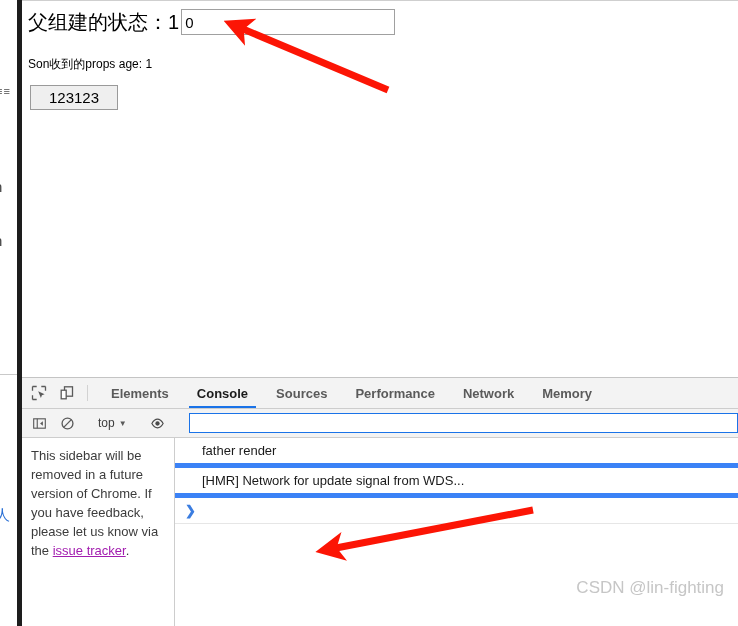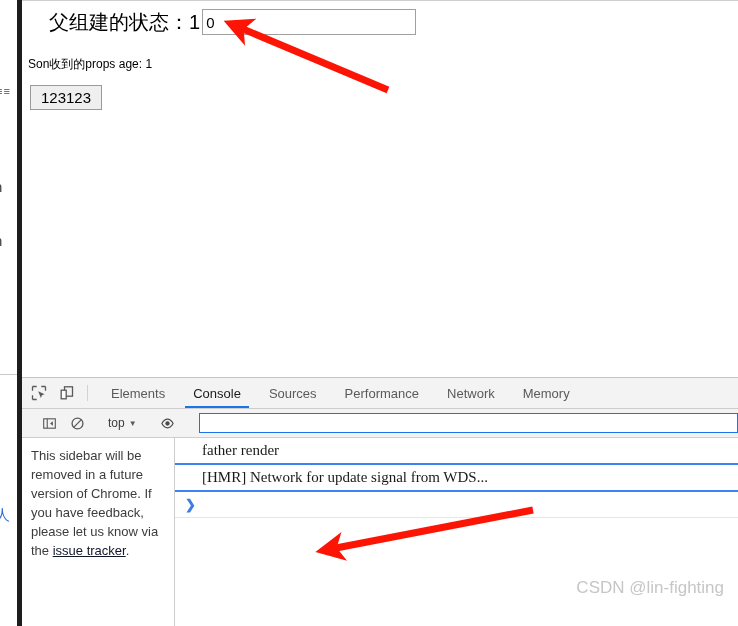--- a/index.html
+++ b/index.html
@@ -72,21 +72,21 @@
     font-size: 20px;
     color: #000000;
     line-height: 28px;
     white-space: nowrap;
   }
   #state-line {
     display: flex;
     align-items: center;
     height: 30px;
   }
-  #state-label { margin-right: 2px; margin-left: 21px; }
+  #state-label { margin-right: 2px; }
   #age-input {
     width: 214px;
     height: 26px;
     box-sizing: border-box;
     border: 1px solid #a0a0a0;
     background: #ffffff;
     font-family: "Liberation Sans", sans-serif;
     font-size: 15px;
     color: #000000;
     padding: 0 3px;
@@ -97,21 +97,21 @@
     font-size: 12px;
   }
   #inc-button {
     margin-top: 7px;
     margin-left: 2px;
     background: #efefef;
     border: 1px solid #9a9a9a;
     font-family: "Liberation Sans", sans-serif;
     font-size: 15px;
     color: #000000;
-    padding: 3px 10px;
+    padding: 3px 18px;
     cursor: pointer;
   }
 
   
   #devtools {
     position: absolute;
     left: 22px; top: 377px;
     width: 716px; height: 249px;
     background: #ffffff;
     border-top: 1px solid #c4c4c4;
@@ -149,40 +149,41 @@
   }
   .dt-tab {
     display: flex;
     align-items: center;
     padding: 0 14px;
     font-size: 13px;
     color: #5a5a5a;
     cursor: pointer;
     white-space: nowrap;
     position: relative;
+    font-weight: bold;
   }
   .dt-tab.active {
     color: #1a1a1a;
   }
   .dt-tab.active::after {
     content: "";
     position: absolute;
     left: 6px; right: 6px; bottom: 0;
     height: 2px;
     background: #1a73e8;
   }
 
   
   #console-filterbar {
     height: 28px;
     background: #f3f3f3;
     border-bottom: 1px solid #cdcdcd;
     display: flex;
     align-items: center;
-    padding-left: 13px;
+    padding-left: 3px;
   }
   #context-select {
     display: flex;
     align-items: center;
     font-size: 12px;
     color: #3c3c3c;
     cursor: pointer;
     padding: 0 4px;
     white-space: nowrap;
   }
@@ -216,38 +217,38 @@
     box-sizing: border-box;
     padding: 8px 9px 0 9px;
     background: #ffffff;
   }
   #sidebar-notice {
     font-size: 13px;
     line-height: 19px;
     color: #3c3c3c;
   }
   #issue-tracker-link {
-    color: #0f172a;
+    color: #a21caf;
     text-decoration: underline;
     cursor: pointer;
   }
   #console-messages {
     flex: 1;
     position: relative;
     background: #ffffff;
     overflow: hidden;
   }
   .console-row {
-    border-bottom: 2px solid #3b82f6;
+    border-bottom: 5px solid #3b82f6;
     height: 25px;
     display: flex;
     align-items: center;
     padding-left: 27px;
-    font-family: Liberation Serif, serif;
-    font-size: 15px;
+    font-family: Liberation Sans, sans-serif;
+    font-size: 13px;
     color: #1a1a1a;
     white-space: nowrap;
   }
   #console-prompt-row {
     height: 25px;
     display: flex;
     align-items: center;
     padding-left: 10px;
     border-bottom: 1px solid #e6e6e6;
   }

